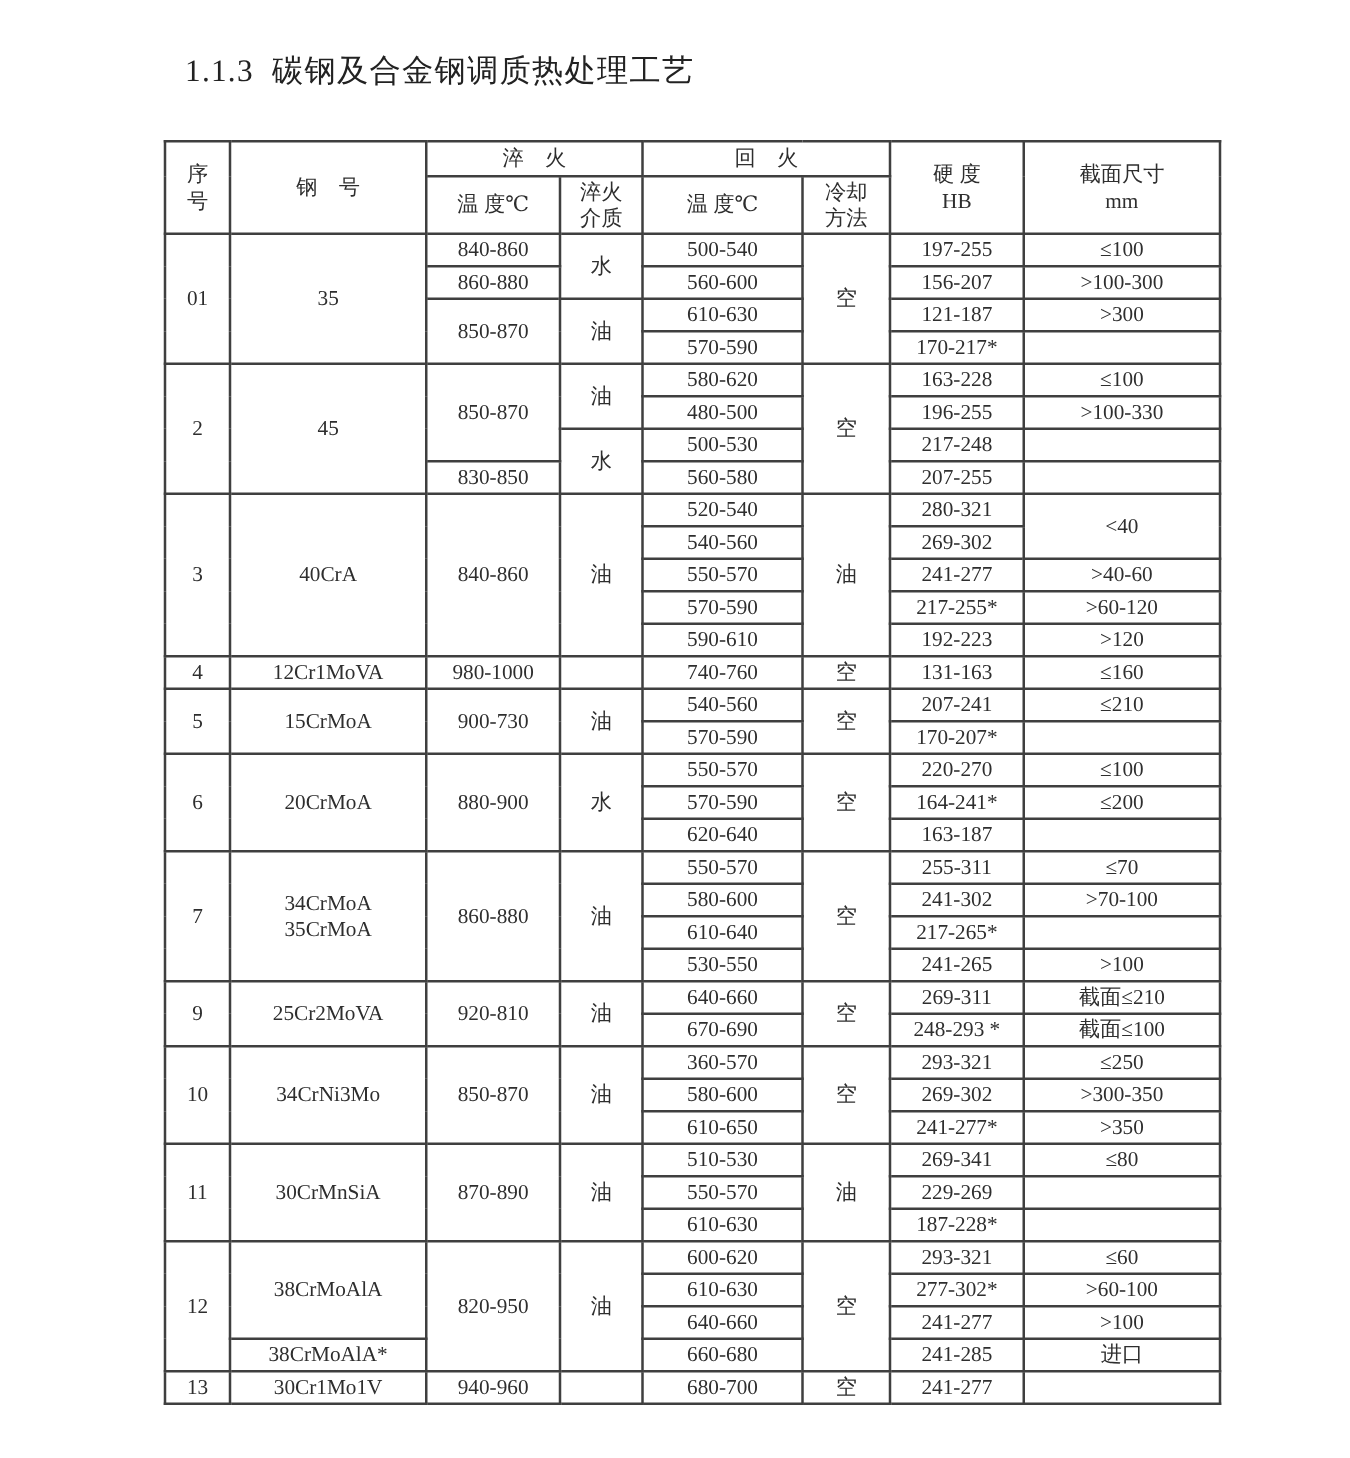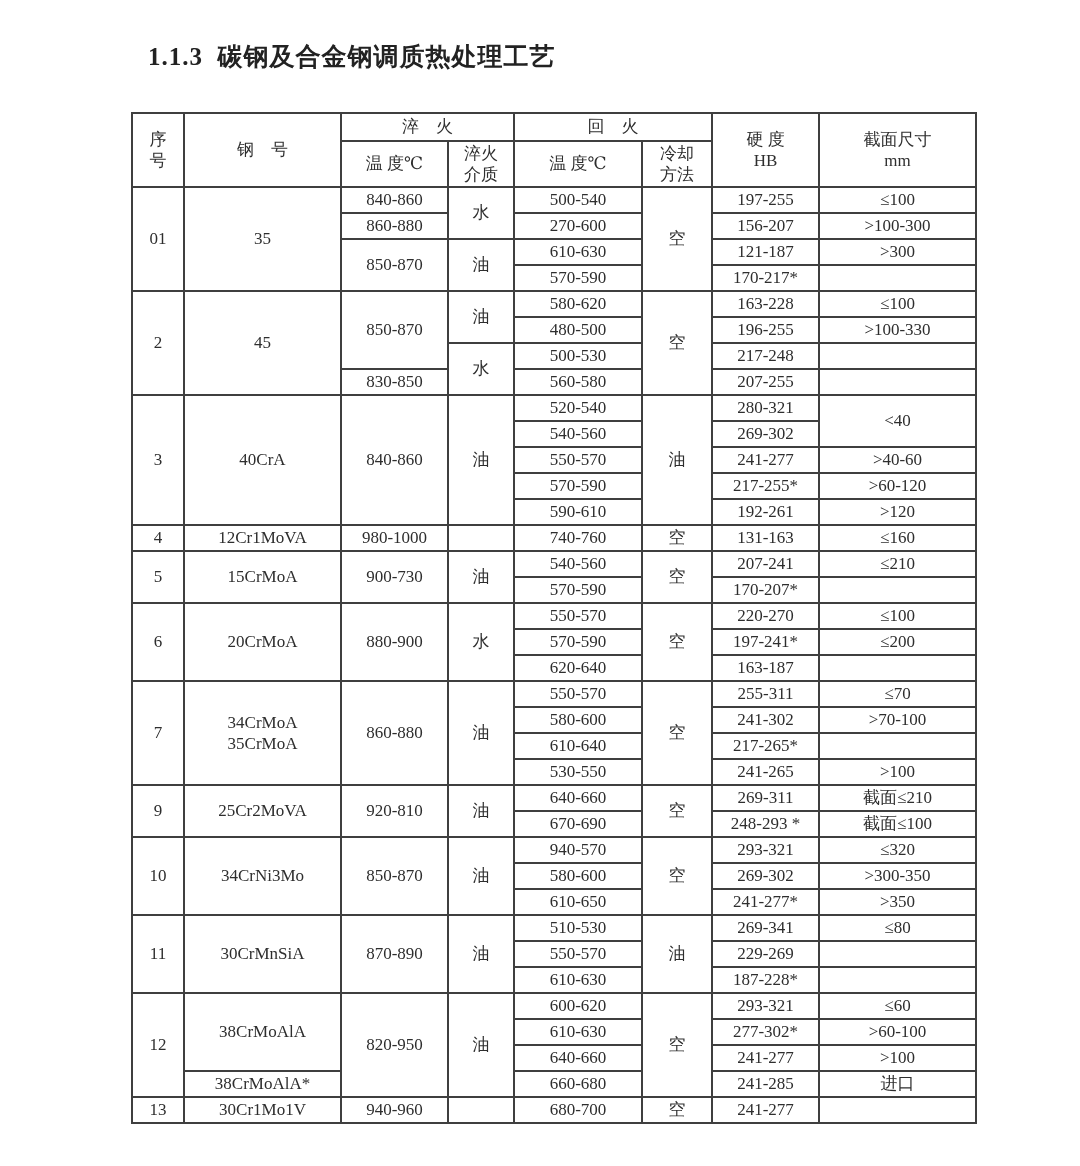--- a/index.html
+++ b/index.html
@@ -9,21 +9,21 @@
     background: #ffffff;
     font-family: "Liberation Serif", "DejaVu Serif", serif;
     color: #2e2e2e;
   }
   .page { position: relative; width: 1080px; height: 1166px; background:#fff; }
   .doc-title {
     position: absolute;
     left: 148px; top: 40px;
     margin: 0;
     font-size: 25px;
-    font-weight: 700;
+    font-weight: 400;
     letter-spacing: 1px;
     white-space: pre;
     color: #222;
   }
   table.ht-table {
     position: absolute;
     left: 131px; top: 112px;
     border-collapse: collapse;
     table-layout: fixed;
     width: 844px;
@@ -88,21 +88,21 @@
           <td rowspan="4">35</td>
           <td>840-860</td>
           <td rowspan="2">水</td>
           <td>500-540</td>
           <td rowspan="4">空</td>
           <td>197-255</td>
           <td>≤100</td>
         </tr>
         <tr>
           <td>860-880</td>
-          <td>270-600</td>
+          <td>560-600</td>
           <td>156-207</td>
           <td>&gt;100-300</td>
         </tr>
         <tr>
           <td rowspan="2">850-870</td>
           <td rowspan="2">油</td>
           <td>610-630</td>
           <td>121-187</td>
           <td>&gt;300</td>
         </tr>
@@ -157,21 +157,21 @@
           <td>241-277</td>
           <td>&gt;40-60</td>
         </tr>
         <tr>
           <td>570-590</td>
           <td>217-255*</td>
           <td>&gt;60-120</td>
         </tr>
         <tr>
           <td>590-610</td>
-          <td>192-261</td>
+          <td>192-223</td>
           <td>&gt;120</td>
         </tr>
         <tr>
           <td>4</td>
           <td>12Cr1MoVA</td>
           <td>980-1000</td>
           <td></td>
           <td>740-760</td>
           <td>空</td>
           <td>131-163</td>
@@ -197,21 +197,21 @@
           <td rowspan="3">20CrMoA</td>
           <td rowspan="3">880-900</td>
           <td rowspan="3">水</td>
           <td>550-570</td>
           <td rowspan="3">空</td>
           <td>220-270</td>
           <td>≤100</td>
         </tr>
         <tr>
           <td>570-590</td>
-          <td>197-241*</td>
+          <td>164-241*</td>
           <td>≤200</td>
         </tr>
         <tr>
           <td>620-640</td>
           <td>163-187</td>
           <td></td>
         </tr>
         <tr>
           <td rowspan="4">7</td>
           <td rowspan="4">34CrMoA
@@ -251,24 +251,24 @@
         <tr>
           <td>670-690</td>
           <td>248-293 *</td>
           <td>截面≤100</td>
         </tr>
         <tr>
           <td rowspan="3">10</td>
           <td rowspan="3">34CrNi3Mo</td>
           <td rowspan="3">850-870</td>
           <td rowspan="3">油</td>
-          <td>940-570</td>
+          <td>360-570</td>
           <td rowspan="3">空</td>
           <td>293-321</td>
-          <td>≤320</td>
+          <td>≤250</td>
         </tr>
         <tr>
           <td>580-600</td>
           <td>269-302</td>
           <td>&gt;300-350</td>
         </tr>
         <tr>
           <td>610-650</td>
           <td>241-277*</td>
           <td>&gt;350</td>

